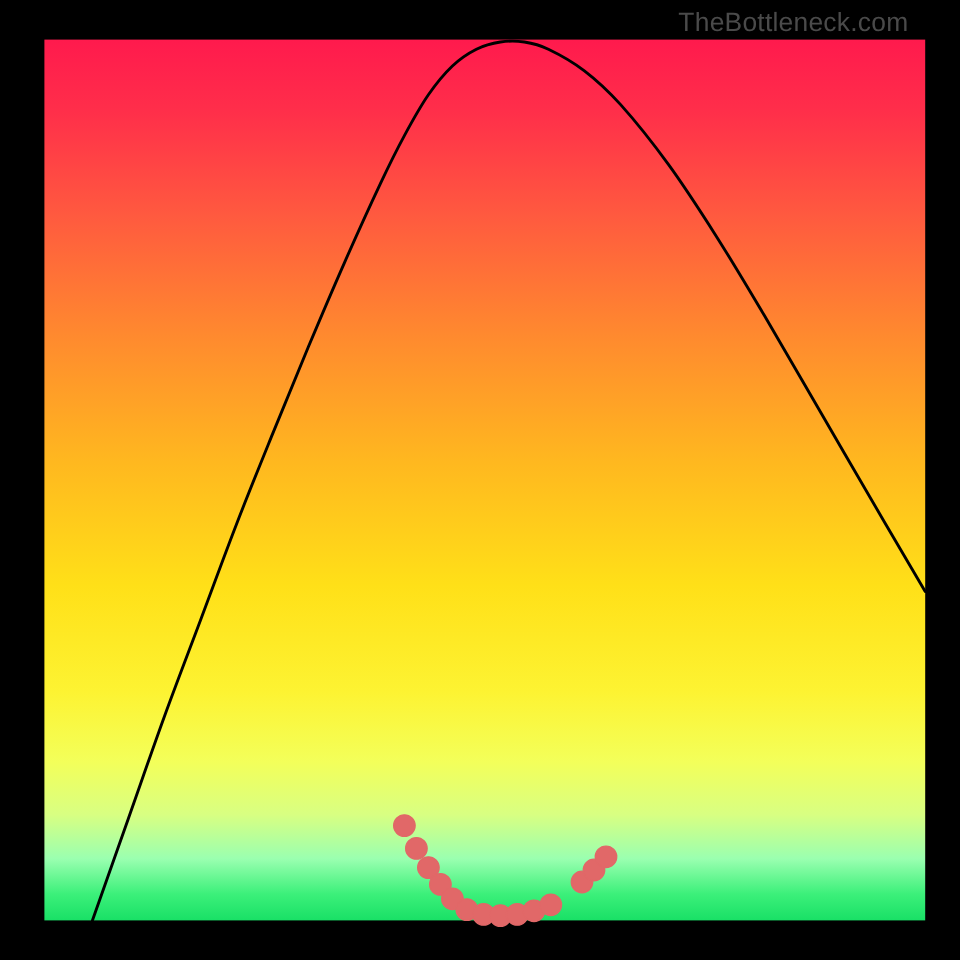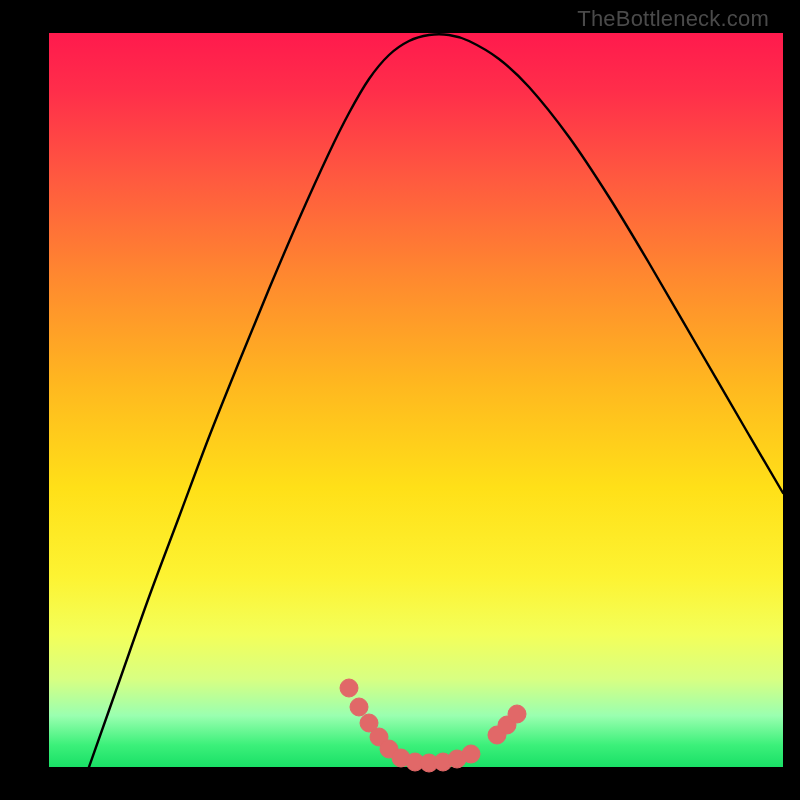--- a/index.html
+++ b/index.html
@@ -6,21 +6,21 @@
     margin: 0;
     padding: 0;
     width: 800px;
     height: 800px;
     background: #000;
     overflow: hidden;
     font-family: Arial, Helvetica, sans-serif;
   }
   .frame {
     position: absolute;
-    left: 16px;
+    left: 4px;
     top: 0;
     width: 765px;
     height: 800px;
     background: #000;
   }
   .plot {
     position: absolute;
     left: 33px;
     top: 33px;
     width: 734px;

